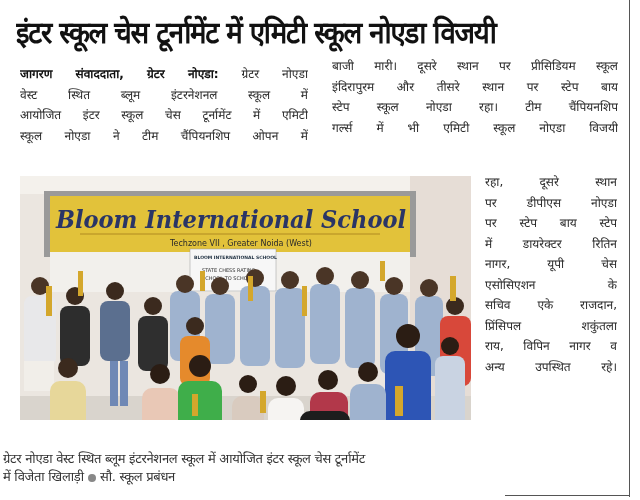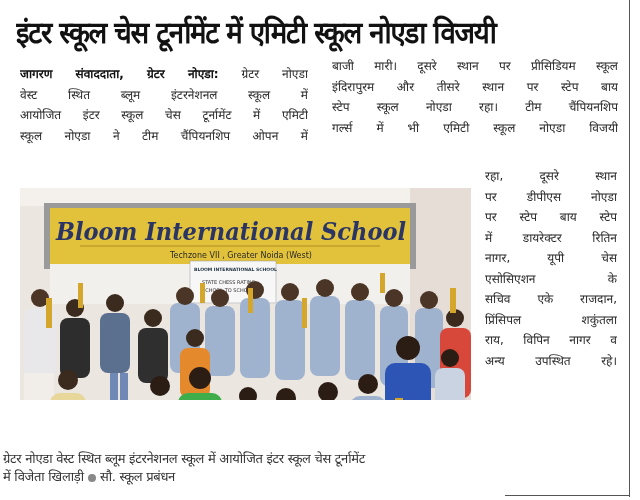--- a/index.html
+++ b/index.html
@@ -18,26 +18,26 @@
   .right-rule { position:absolute; left:629px; top:0; width:1px; height:497px; background:#555; }
   .bottom-rule { position:absolute; left:505px; top:495px; width:125px; height:1px; background:#555; }
 
   .col {
     position:absolute; font-size:12px; line-height:20.5px; color:#2a2a2a;
     text-align:justify; text-align-last:justify;
   }
   .col .line { display:block; white-space:nowrap; text-align-last:justify; text-align:justify; overflow:hidden; height:20.5px; }
   .col1 { left:20px; top:64px; width:288px; }
   .col2 { left:332px; top:56px; width:286px; }
-  .col3 { left:485px; top:166px; width:132px; }
+  .col3 { left:485px; top:172px; width:132px; }
   .dateline { font-weight:bold; color:#111; }
 
   .photo {
-    position:absolute; left:20px; top:176px; width:451px; height:212px;
-    overflow:hidden; background:#3b82f6;margin-top:12px;
+    position:absolute; left:20px; top:176px; width:451px; height:244px;
+    overflow:hidden; background:#3b82f6;
   }
   .photo svg { display:block; }
   .caption {
     position:absolute; left:3px; top:450px; width:460px;
     font-size:13px; line-height:18px; color:#333;
     letter-spacing:-0.3px;
   }
   .caption .cl { display:block; white-space:nowrap; }
   .credit-dot { display:inline-block; width:8px; height:8px; border-radius:50%; background:#888; margin:0 4px; vertical-align:middle; }
 </style>

